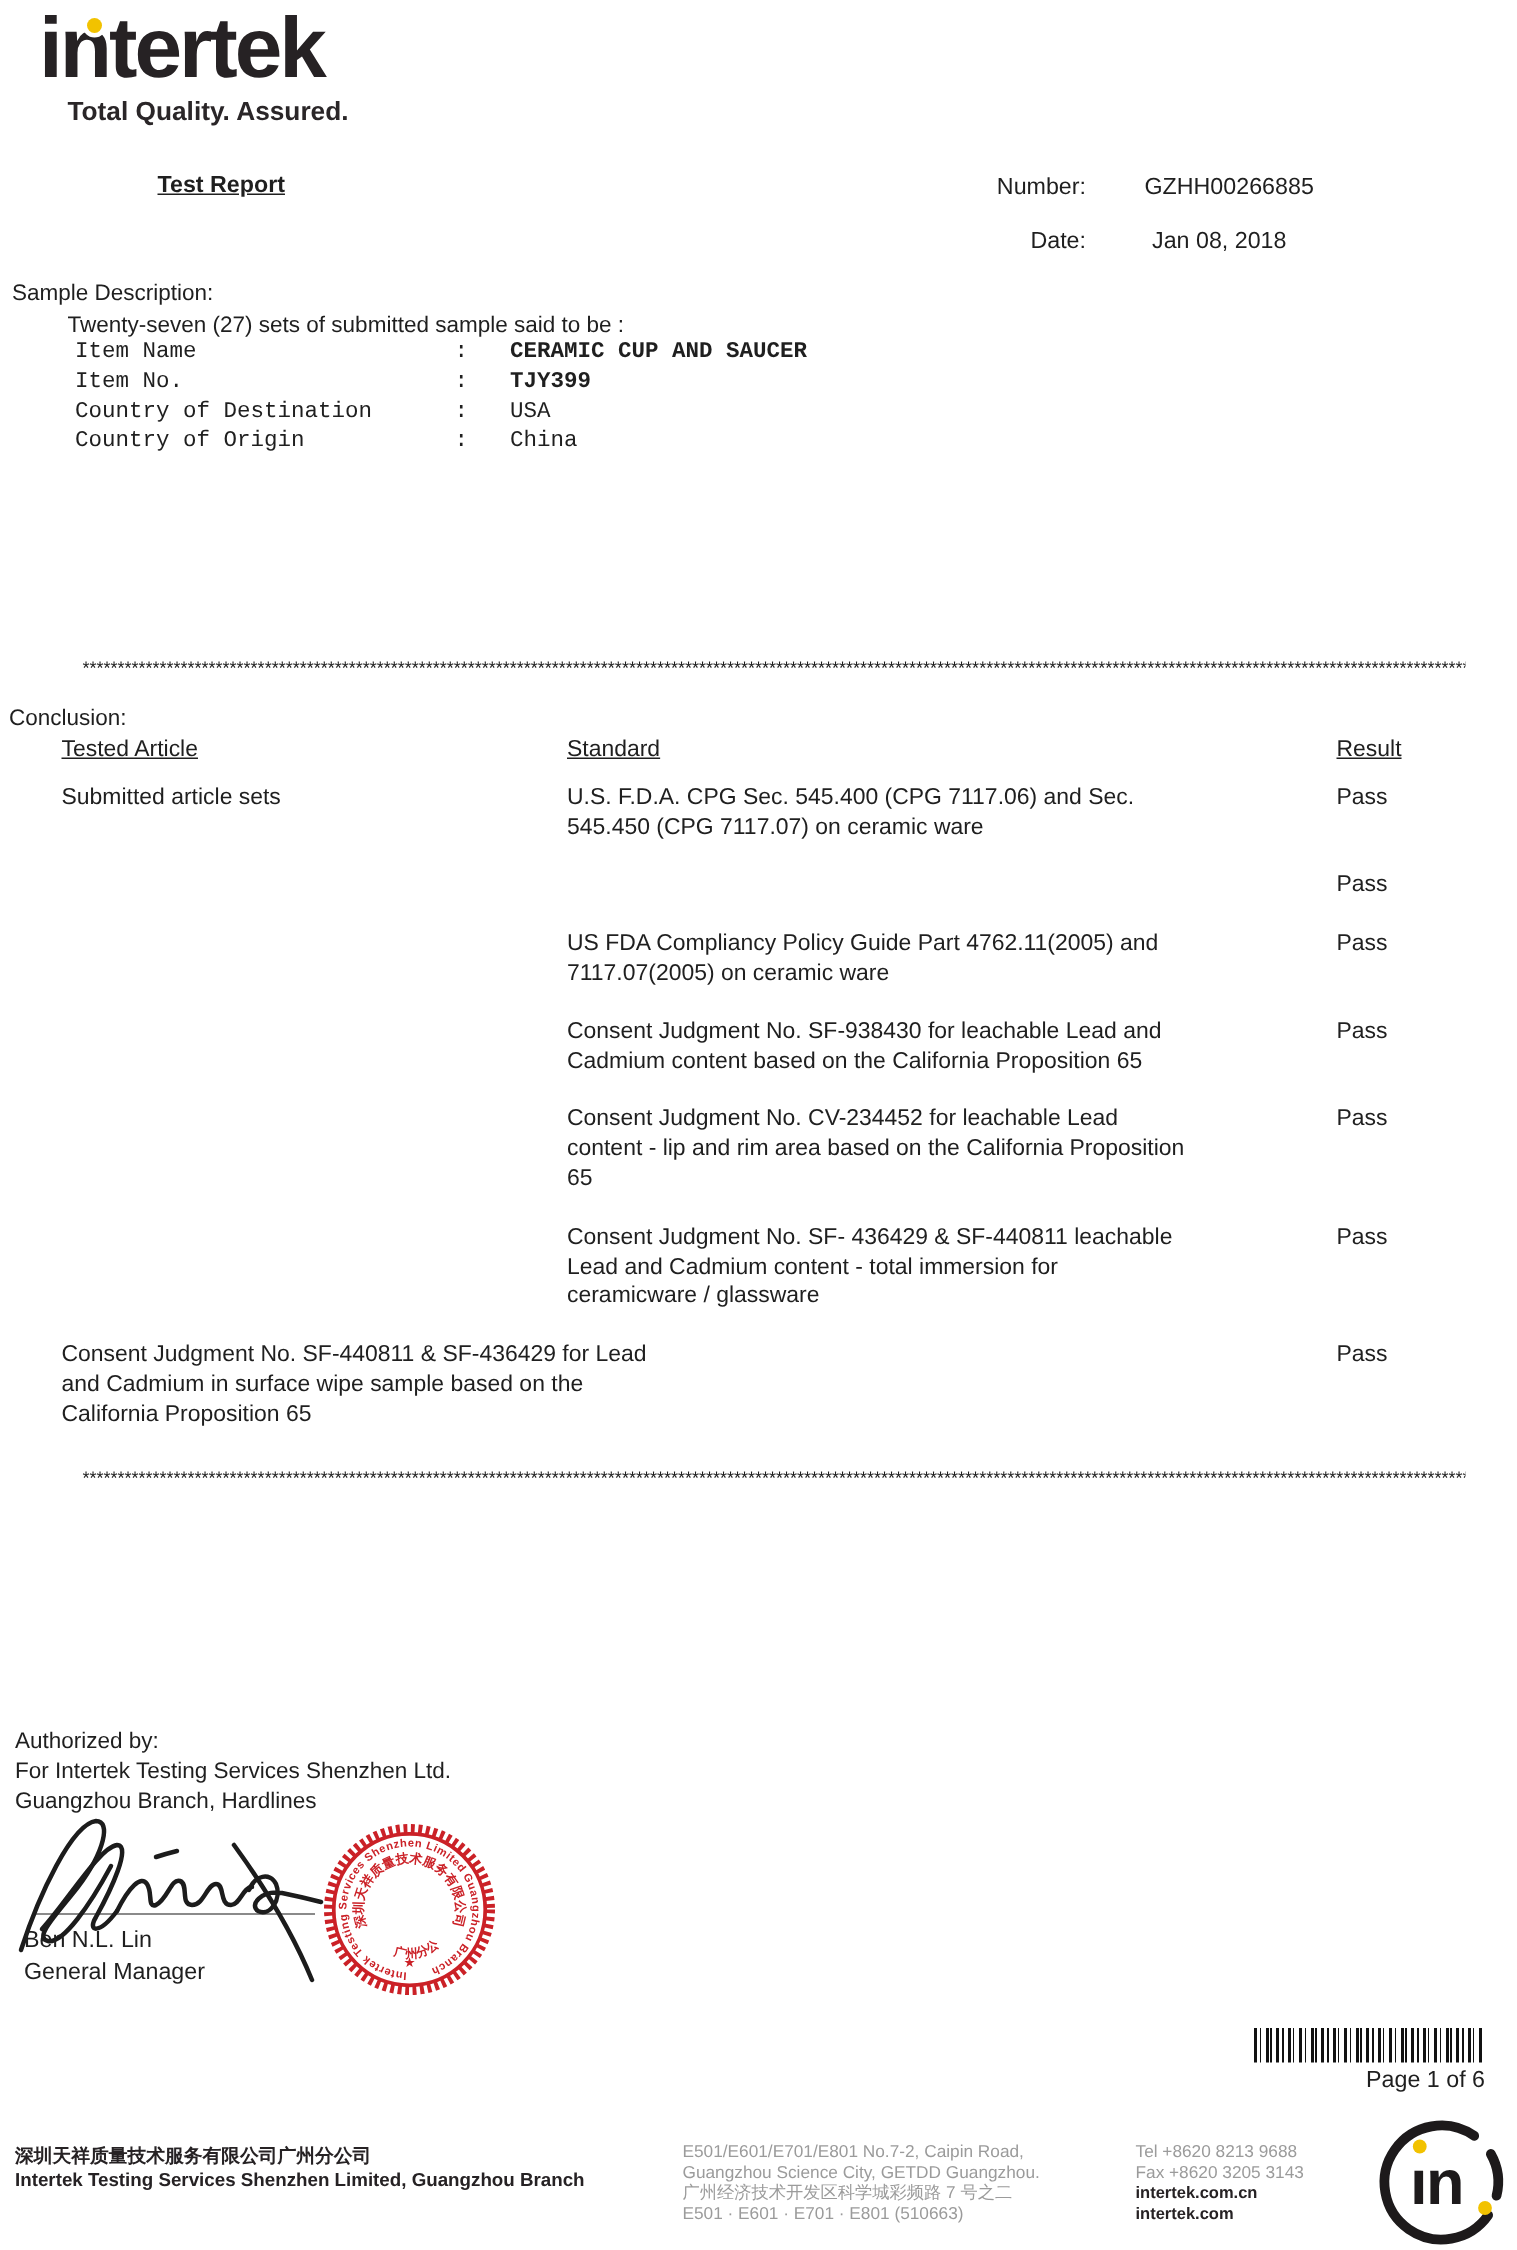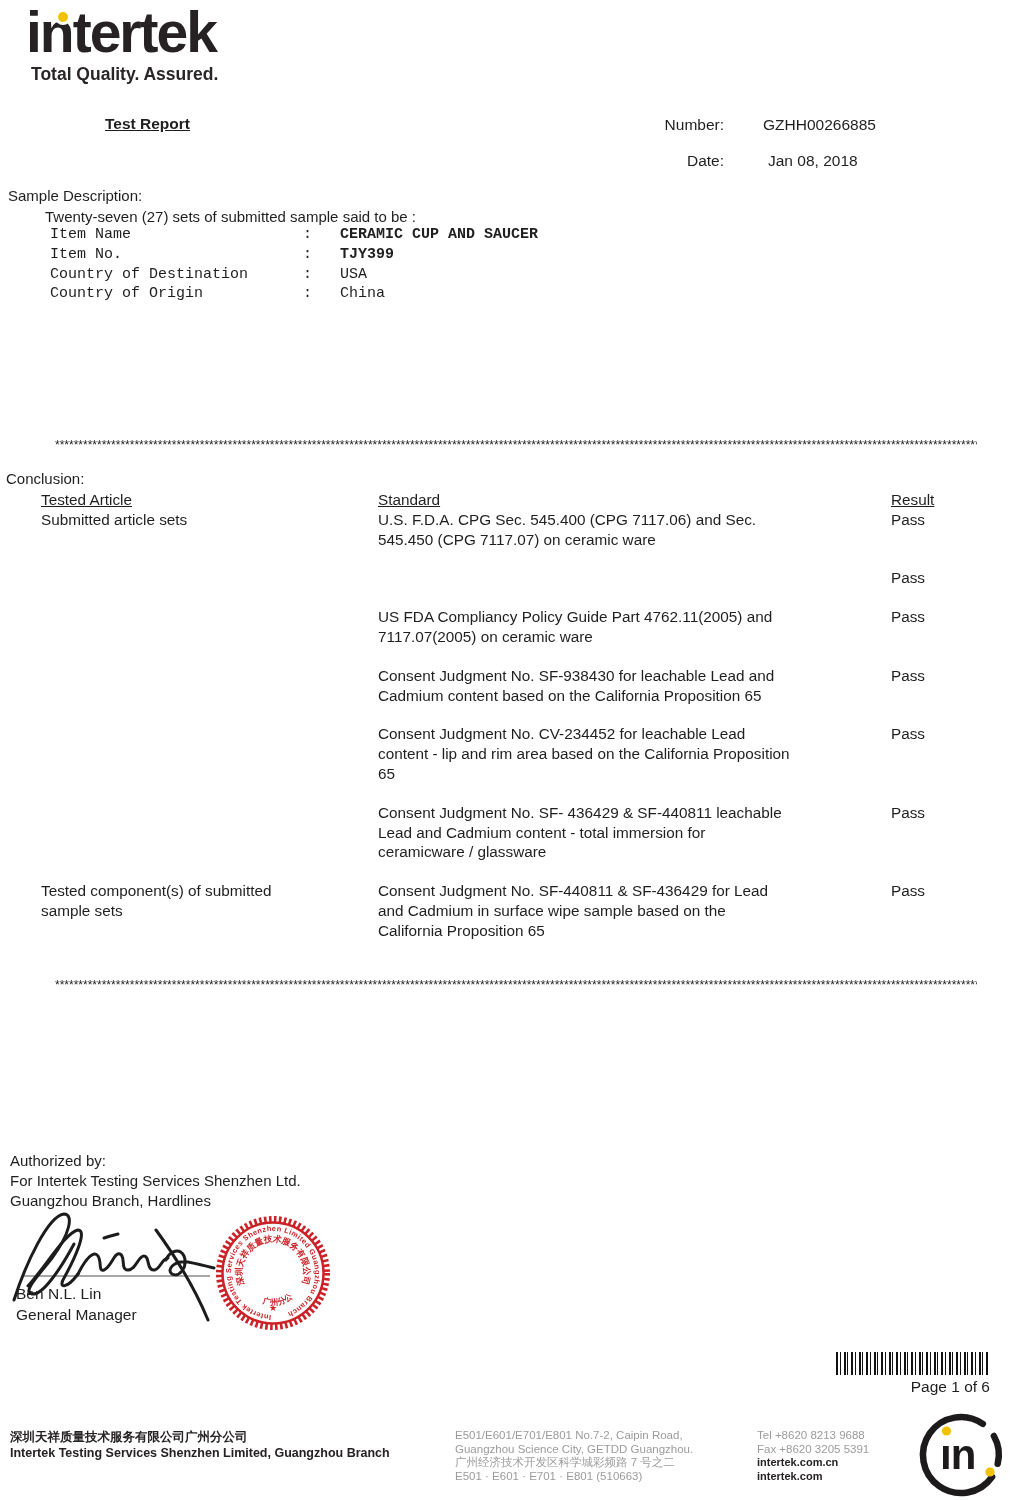--- a/index.html
+++ b/index.html
@@ -17,21 +17,21 @@
   
   .logo-block { position: absolute; left: 26px; top: 2px; }
   .logo-word {
     font-size: 57px; font-weight: bold; letter-spacing: -2px;
     color: #262224; line-height: 60px; position: relative; display: inline-block;
   }
   .logo-idot {
     position: absolute; left: 32px; top: 10px; width: 10px; height: 10px;
     border-radius: 50%; background: #f2c200; box-shadow: 0 0 0 3px #ffffff;
   }
-  .logo-tagline { font-size: 17.5px; font-weight: bold; color: #2a2628; margin-top: 2px; margin-left: 5px; }
+  .logo-tagline { font-size: 17.5px; font-weight: bold; color: #2a2628; margin-top: 2px; margin-left: 19px; }
 
   
   .report-title {
     position: absolute; left: 105px; top: 115px;
     font-size: 15.5px; font-weight: bold; text-decoration: underline;
   }
   .hdr-label { position: absolute; font-size: 15.5px; text-align: right; width: 120px; }
   .hdr-value { position: absolute; font-size: 15.5px; }
   .num-label { left: 604px; top: 116px; }
   .num-value { left: 763px; top: 116px; }
@@ -55,21 +55,21 @@
   }
   .stars-1 { top: 438px; }
   .stars-2 { top: 978px; }
 
   
   .conclusion-label { position: absolute; left: 6px; top: 470px; font-size: 15px; }
   .ctable { position: absolute; left: 41px; top: 490px; width: 930px; font-size: 15.3px; }
   .c-row { display: flex; align-items: flex-start; line-height: 19.8px; justify-content: space-between; }
   .c-row + .c-row { margin-top: 19px; }
   .c-head { margin-bottom: 0 !important; }
-  .c-head + .c-row { margin-top: 0; }
+  .c-head + .c-row { margin-top: 12px; }
   .col-article { width: 261px; padding-right: 10px; }
   .col-standard { width: 437px; padding-right: 25px; }
   .col-result { width: 80px; }
   .uline { text-decoration: underline; }
 
   
   .auth-block { position: absolute; left: 10px; top: 1151px; font-size: 15px; line-height: 20px; }
   .signature { position: absolute; left: 8px; top: 1208px; }
   .signer { position: absolute; left: 16px; top: 1283px; font-size: 15.5px; line-height: 21px; }
   .stamp { position: absolute; left: 213px; top: 1213px; }
@@ -167,21 +167,20 @@
       <span class="col-article"></span>
       <span class="col-standard">Consent Judgment No. CV-234452 for leachable Lead content - lip and rim area based on the California Proposition 65</span>
       <span class="col-result">Pass</span>
     </div>
     <div class="c-row">
       <span class="col-article"></span>
       <span class="col-standard">Consent Judgment No. SF- 436429 &amp; SF-440811 leachable Lead and Cadmium content - total immersion for ceramicware / glassware</span>
       <span class="col-result">Pass</span>
     </div>
     <div class="c-row">
-      <span class="col-article">Tested component(s) of submitted sample sets</span>
       <span class="col-standard">Consent Judgment No. SF-440811 &amp; SF-436429 for Lead and Cadmium in surface wipe sample based on the California Proposition 65</span>
       <span class="col-result">Pass</span>
     </div>
   </div>
 
   <div class="auth-block">
     <div>Authorized by:</div>
     <div>For Intertek Testing Services Shenzhen Ltd.</div>
     <div>Guangzhou Branch, Hardlines</div>
   </div>
@@ -230,21 +229,21 @@
     <div>Intertek Testing Services Shenzhen Limited, Guangzhou Branch</div>
   </div>
   <div class="footer-mid">
     <div>E501/E601/E701/E801 No.7-2, Caipin Road,</div>
     <div>Guangzhou Science City, GETDD Guangzhou.</div>
     <div>广州经济技术开发区科学城彩频路 7 号之二</div>
     <div>E501 · E601 · E701 · E801 (510663)</div>
   </div>
   <div class="footer-right">
     <div>Tel +8620 8213 9688</div>
-    <div>Fax +8620 3205 5391</div>
+    <div>Fax +8620 3205 3143</div>
     <div class="web">intertek.com.cn</div>
     <div class="web">intertek.com</div>
   </div>
 
   <svg class="footer-roundel" width="96" height="90" viewBox="0 0 96 90">
     <g fill="none" stroke="#1d1a1b" stroke-width="6.5" stroke-linecap="round">
       <path d="M 69.8 13.9 A 38 38 0 1 0 79.1 66.8"></path>
       <path d="M 80.9 26 A 38 38 0 0 1 84.7 53.8"></path>
     </g>
     <text x="27" y="59" font-family="Liberation Sans, sans-serif" font-size="42" font-weight="bold" fill="#1d1a1b" letter-spacing="-1">ın</text>

